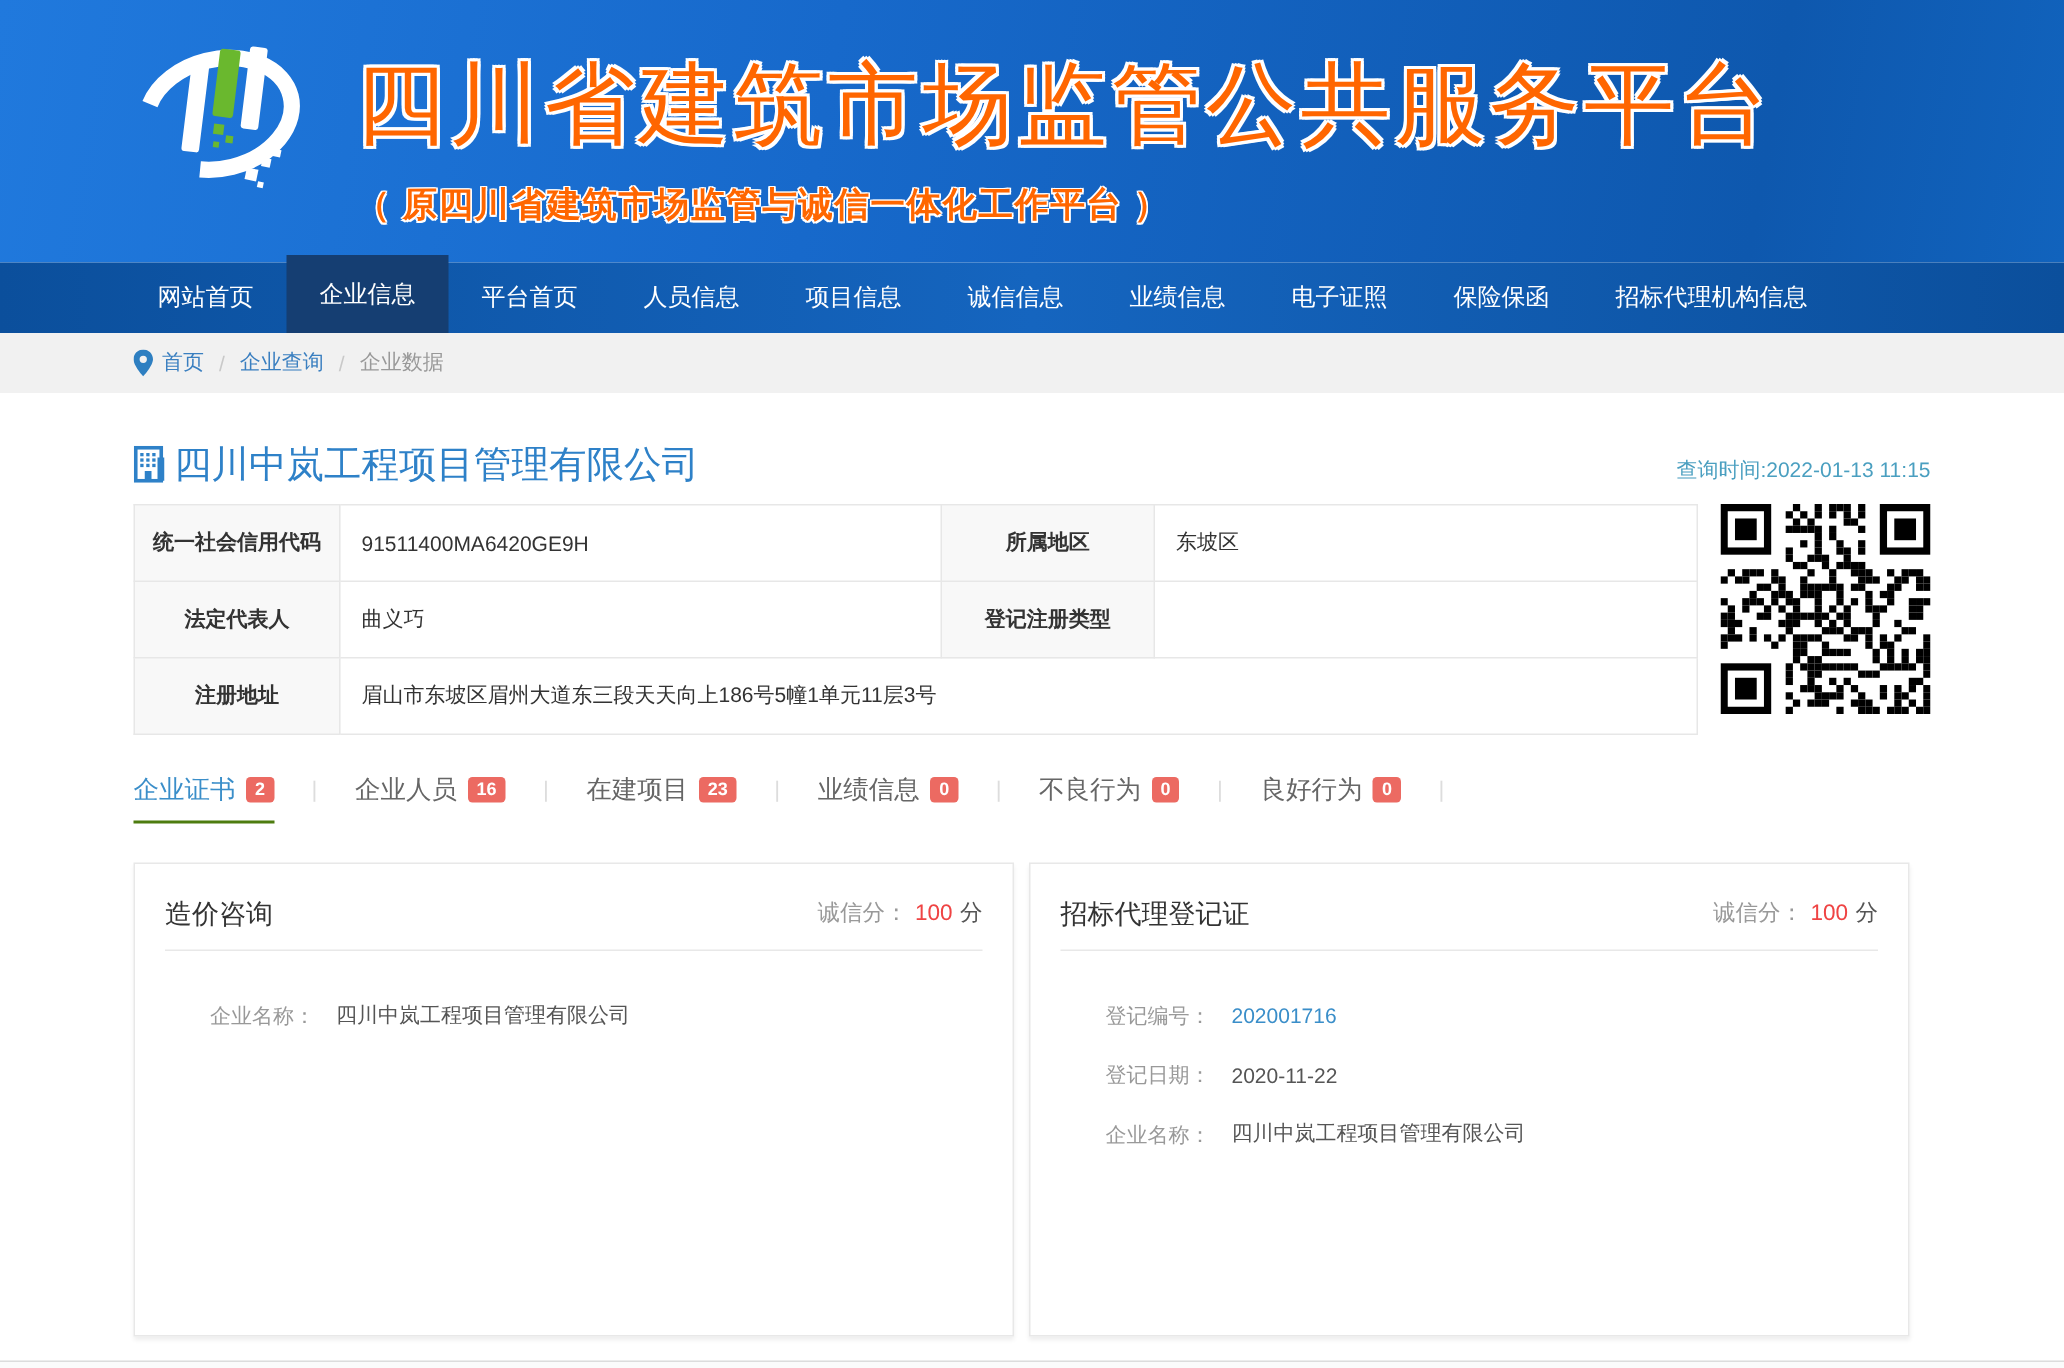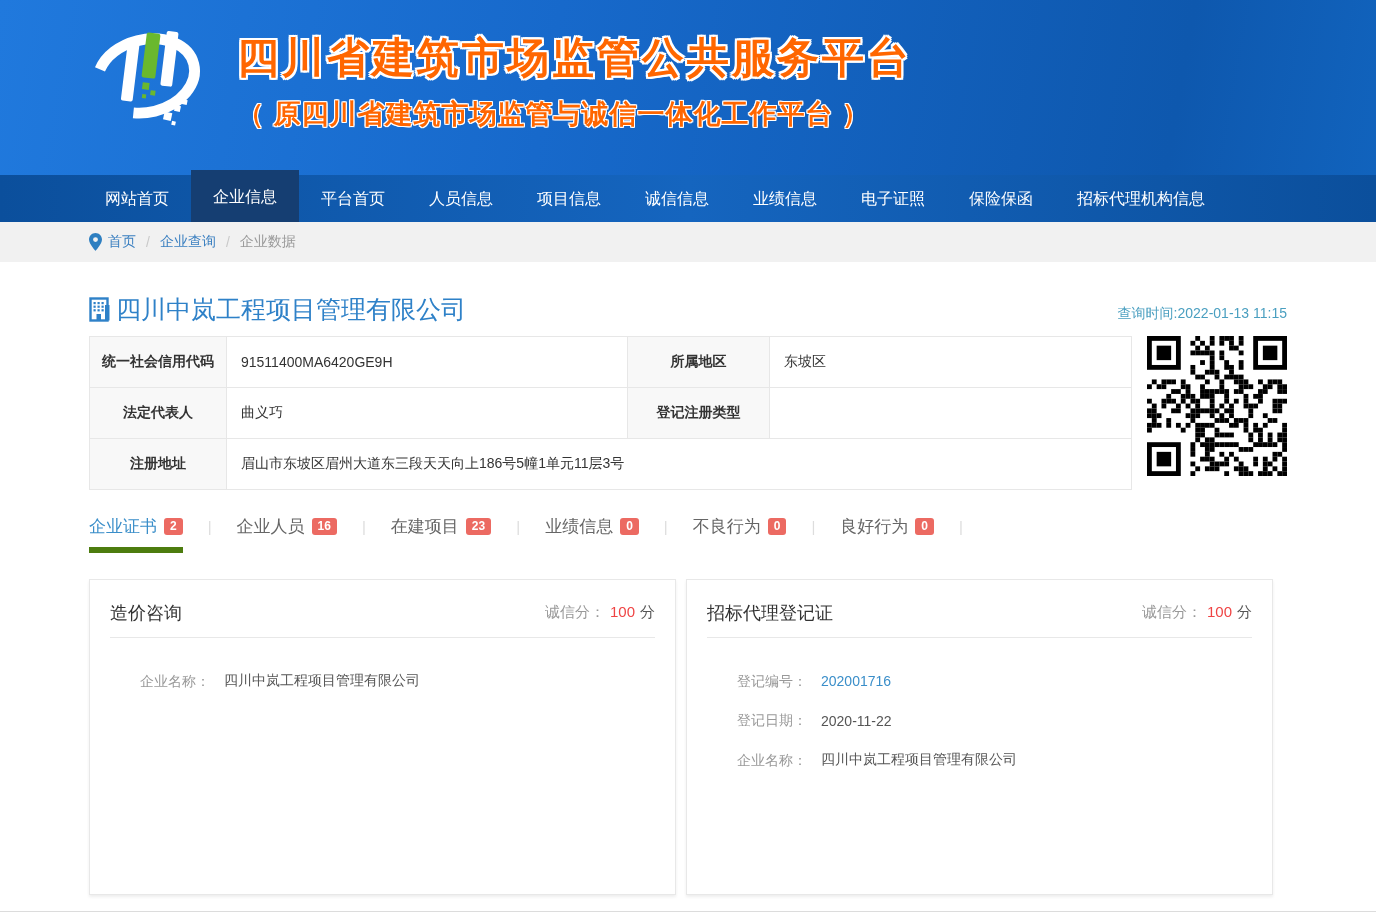--- a/index.html
+++ b/index.html
@@ -5,23 +5,23 @@
   * { margin:0; padding:0; box-sizing:border-box; }
   html,body { width:1376px; height:912px; overflow:hidden; background:#fff;
     font-family:"Liberation Sans","DejaVu Sans",sans-serif; }
   .container { width:1198px; margin:0 auto; }
 
   
   .header { height:175px; background:linear-gradient(100deg,#2079dd 0%,#1769cb 40%,#0e58ae 85%,#1163bd 100%); }
   .header-inner { width:1198px; margin:0 auto; display:flex; align-items:flex-start; padding-top:12px; }
   .logo-wrap { width:118px; height:122px; flex:none; }
   .titles { margin-left:30px; padding-top:18px; }
-  .main-title { font-size:42px; font-weight:bold; letter-spacing:3px; color:#ff6600;
+  .main-title { font-size:60px; font-weight:normal; letter-spacing:3px; color:#ff6600;
     text-shadow:-2px -2px 0 #fff,2px -2px 0 #fff,-2px 2px 0 #fff,2px 2px 0 #fff,-2px 0 0 #fff,2px 0 0 #fff,0 -2px 0 #fff,0 2px 0 #fff; }
-  .sub-title { margin-top:10px; font-size:27px; font-weight:bold; letter-spacing:1px; color:#ff6600;
+  .sub-title { margin-top:10px; font-size:23px; font-weight:bold; letter-spacing:1px; color:#ff6600;
     text-shadow:-1px -1px 0 #fff,1px -1px 0 #fff,-1px 1px 0 #fff,1px 1px 0 #fff,-1px 0 0 #fff,1px 0 0 #fff,0 -1px 0 #fff,0 1px 0 #fff; }
 
   
   .nav { height:47px; background:linear-gradient(90deg,#0b4f9c 0%,#1565bf 50%,#0b4f9c 100%); }
   .nav-inner { width:1198px; margin:0 auto; display:flex; align-items:flex-end; height:47px; }
   .nav-item { display:block; color:#fff; font-size:16px; height:47px; line-height:47px;
     padding:0 22px; text-decoration:none; cursor:pointer; white-space:nowrap; }
   .nav-item:first-child { padding-left:16px; }
   .nav-item.active { background:#153e72; height:52px; line-height:54px; }
 
@@ -41,21 +41,21 @@
   
   .info-section { margin-top:10px; display:flex; justify-content:space-between; align-items:flex-start; }
   table.info-table { border-collapse:collapse; width:1042px; table-layout:fixed; }
   .info-table td { border:1px solid #e7e7e7; height:51px; font-size:14px; color:#333; padding:0 14px; }
   .info-table td.lbl { background:#f8f8f8; font-weight:bold; text-align:center; padding:0 6px; }
   .qr-box { width:140px; height:140px; background:#fff; flex:none; }
 
   
   .tabs-row { margin-top:25px; display:flex; align-items:flex-start; font-size:17px; color:#666; }
   .tab { display:flex; align-items:center; gap:7px; padding-bottom:9px; cursor:pointer; }
-  .tab.active { color:#3a8ec9; border-bottom:6px solid #4d7c0f; }
+  .tab.active { color:#3a8ec9; border-bottom:2px solid #4d7c0f; }
   .badge { background:#ec6a62; color:#fff; font-size:12px; border-radius:3px; padding:2px 6px; line-height:13px; font-weight:bold; }
   .tab-sep { color:#ddd; margin:0 25px; font-size:15px; line-height:24px; }
 
   
   .cards-row { margin-top:26px; display:flex; gap:10px; }
   .card { width:587px; height:316px; border:1px solid #e8e8e8; background:#fff;
     box-shadow:0 2px 3px rgba(0,0,0,0.07); padding:0 20px; }
   .card-header { display:flex; justify-content:space-between; align-items:center; height:58px;
     border-bottom:1px solid #e8e8e8; padding-top:8px; }
   .card-title { font-size:18px; color:#333; }

